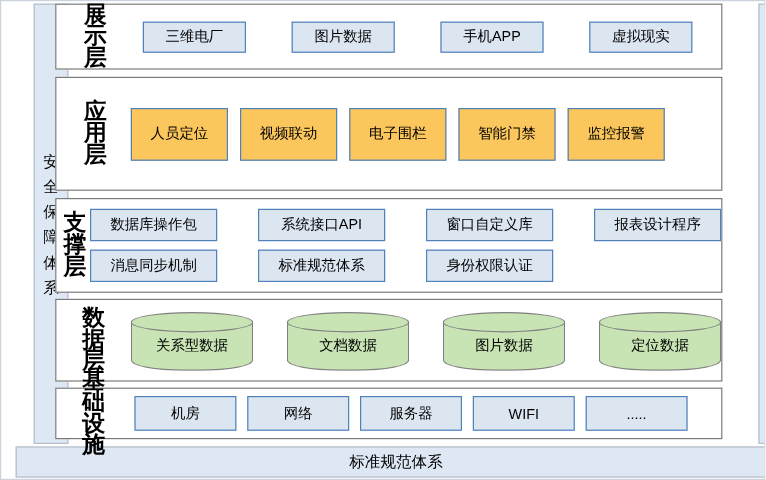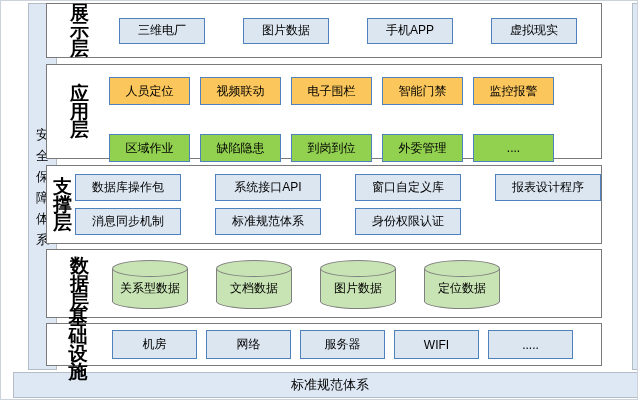--- a/index.html
+++ b/index.html
@@ -30,29 +30,29 @@
   .row{display:flex;align-items:center;}
   .layer-presentation .row{justify-content:space-between;padding:0 24px 0 10px;}
   .layer-application .row{gap:10px;}
   .layer-support .row{gap:34px;}
   .layer-data .row{gap:28px;margin-left:3px;}
   .layer-infrastructure .row{gap:9px;margin-left:3px;}
 
   
   .box{display:flex;align-items:center;justify-content:center;font-size:12px;box-sizing:border-box;white-space:nowrap;}
   .layer-presentation .box{width:86px;height:26px;}
-  .layer-application .box{width:81px;height:28px;margin-top:16px;}
+  .layer-application .box{width:81px;height:44px;}
   .layer-support .box{width:106px;height:27px;}
   .layer-infrastructure .box{width:85px;height:29px;}
   .box-blue{background:var(--blue_box);border:1px solid var(--box_border);}
   .box-yellow{background:var(--yellow);border:1px solid var(--box_border);}
   .box-green{background:var(--green);border:1px solid var(--box_border);}
 
   
-  .cylinder{position:relative;width:76px;height:40px;margin-top:10px;background:var(--cylinder);border:1px solid #7f7f7f;border-top:none;border-radius:0 0 44px 44px / 0 0 9px 9px;display:flex;align-items:center;justify-content:center;box-sizing:border-box;}
+  .cylinder{position:relative;width:102px;height:40px;margin-top:10px;background:var(--cylinder);border:1px solid #7f7f7f;border-top:none;border-radius:0 0 44px 44px / 0 0 9px 9px;display:flex;align-items:center;justify-content:center;box-sizing:border-box;}
   .cylinder::before{content:"";position:absolute;left:-1px;right:-1px;top:-9px;height:17px;background:var(--cylinder);border:1px solid #7f7f7f;border-radius:50%;box-sizing:border-box;}
   .cyl-label{position:relative;z-index:1;font-size:12px;white-space:nowrap;}
 </style>
 </head>
 <body>
 
 <div class="page">
 
   <div class="vbar vbar-left">
     <span>安全保障体系</span>
@@ -84,27 +84,20 @@
     <div class="layer-label">
         <i>应用层</i>
       </div>
     <div class="rows">
         <div class="row">
           <div class="box box-yellow">人员定位</div>
           <div class="box box-yellow">视频联动</div>
           <div class="box box-yellow">电子围栏</div>
           <div class="box box-yellow">智能门禁</div>
           <div class="box box-yellow">监控报警</div>
-        </div>
-        <div class="row">
-          <div class="box box-green">区域作业</div>
-          <div class="box box-green">缺陷隐患</div>
-          <div class="box box-green">到岗到位</div>
-          <div class="box box-green">外委管理</div>
-          <div class="box box-green">....</div>
         </div>
       </div>
   </div>
 
   <div class="layer layer-support">
     <div class="layer-label">
         <i>支撑层</i>
       </div>
     <div class="rows">
         <div class="row">

